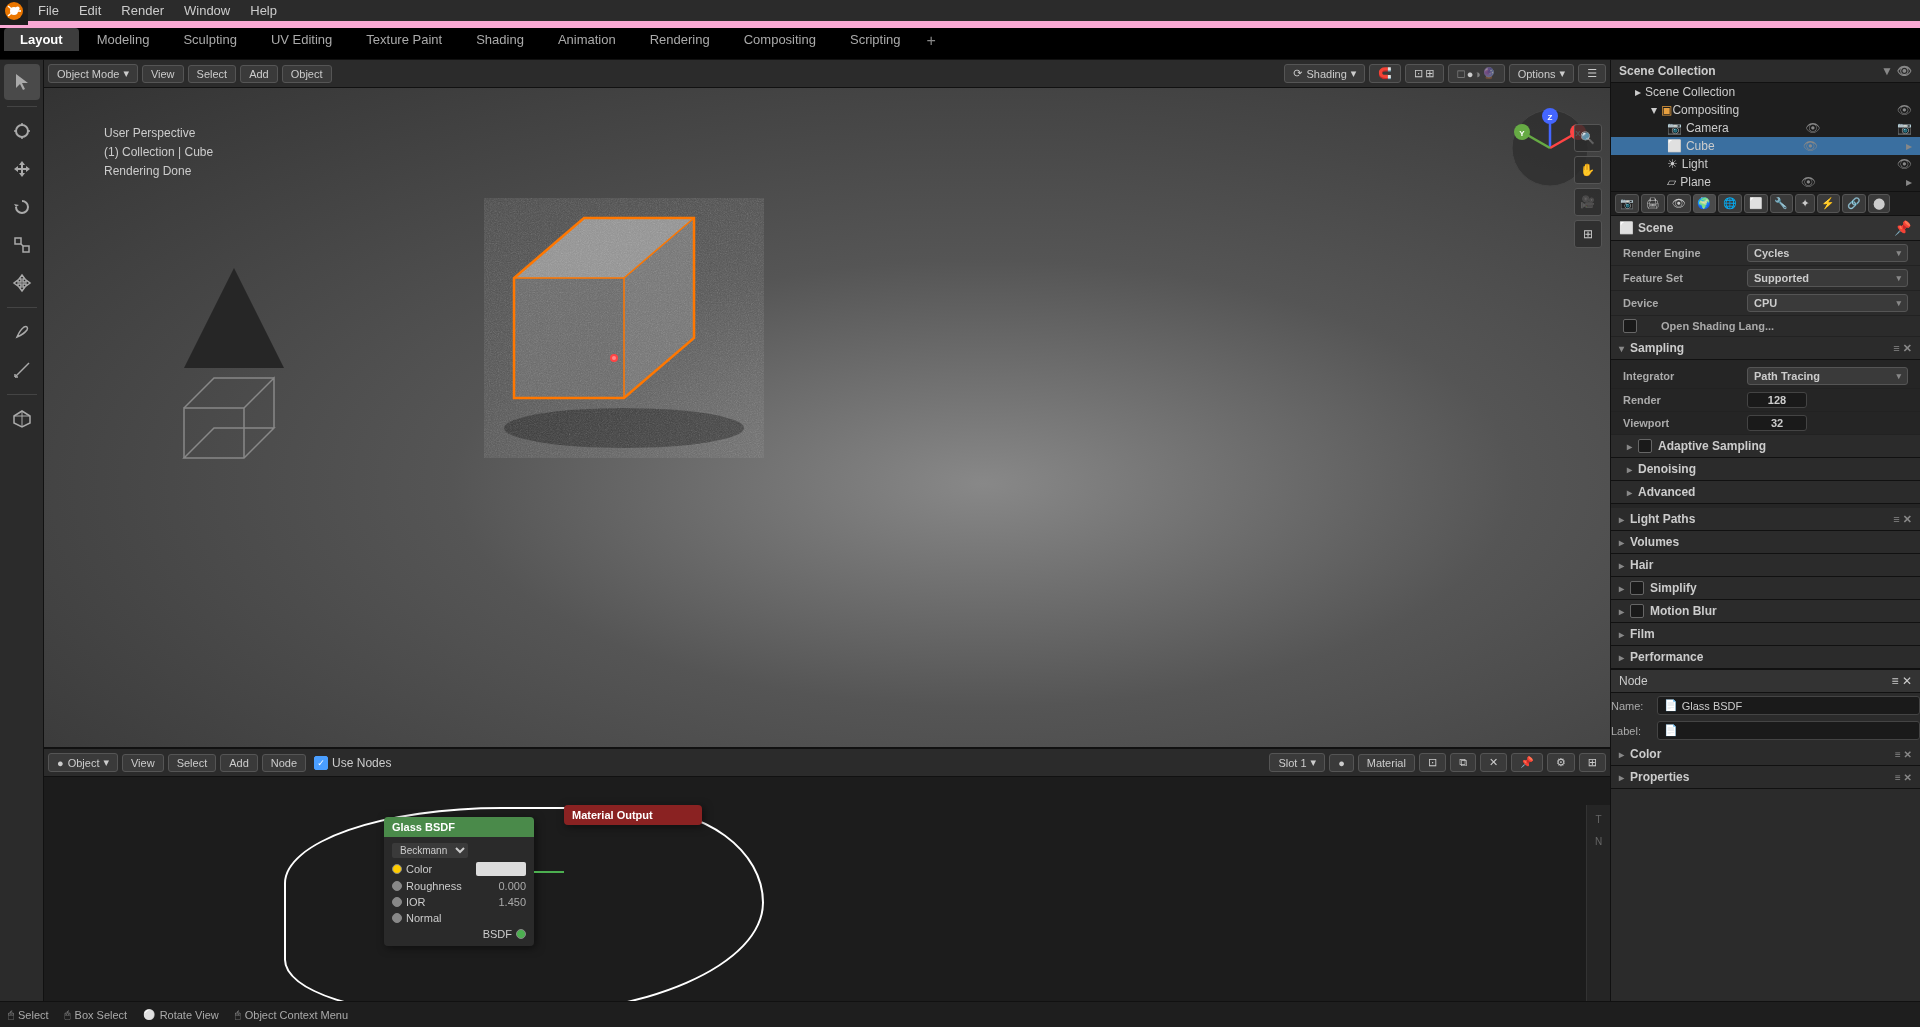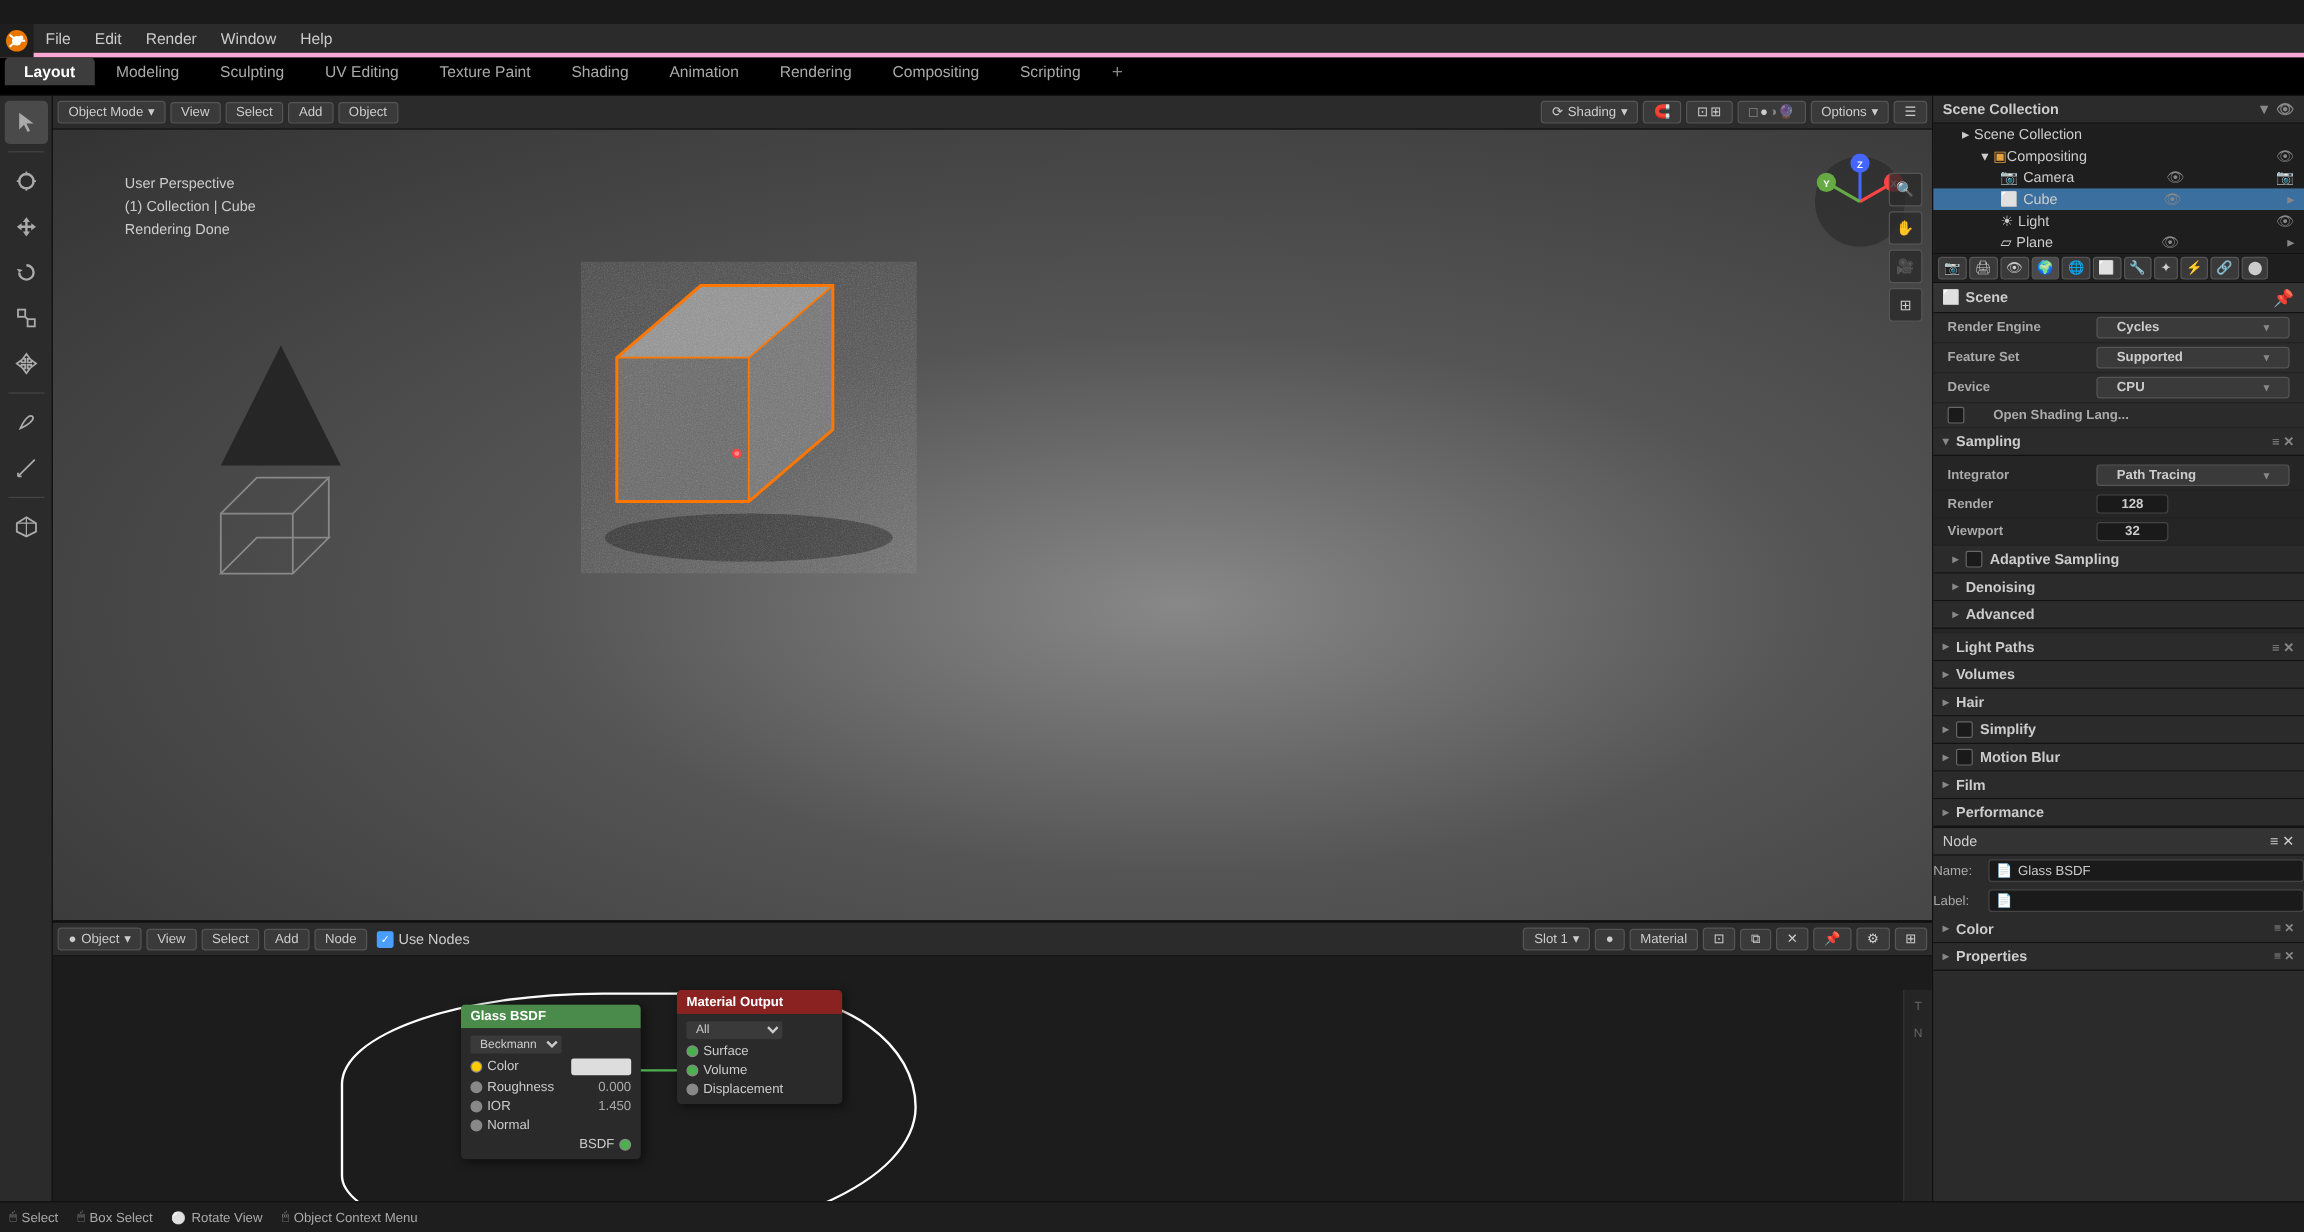--- a/index.html
+++ b/index.html
@@ -1,19 +1,19 @@
 <!DOCTYPE html>
 <html><head>
   <meta charset="utf-8">
   <style>
     * { box-sizing: border-box; margin: 0; padding: 0; }
     body { background: #1a1a1a; color: #cccccc; font-family: Arial, sans-serif; font-size: 12px; overflow: hidden; width: 1920px; height: 1027px; }
     
     
-    #top-bar { display: flex; background: #2b2b2b; height: 28px; border-bottom: 4px solid #f9a8d4; margin-top: 20px; }
+    #top-bar { display: flex; align-items: center; background: #2b2b2b; height: 28px; border-bottom: 7px solid #f9a8d4; }
     #blender-logo { width: 28px; height: 28px; display: flex; align-items: center; justify-content: center; background: #1e1e1e; }
     .blender-logo-svg { width: 20px; height: 20px; }
     #menu-bar { display: flex; align-items: center; height: 100%; }
     .menu-item { padding: 0 10px; height: 100%; display: flex; align-items: center; cursor: pointer; color: #ccc; font-size: 13px; }
     
     
     #workspace-tabs { display: flex; align-items: flex-start; background: #000000; height: 32px; border-bottom: 1px solid #111; padding-left: 4px; }
     .ws-tab { padding: 4px 16px; cursor: pointer; color: #aaa; font-size: 13px; border-radius: 4px 4px 0 0; margin-right: 2px; }
     .ws-tab.active { background: #3d3d3d; color: #fff; font-weight: bold; }
     .ws-tab-add { padding: 4px 8px; cursor: pointer; color: #888; font-size: 16px; }
@@ -90,21 +90,21 @@
     .outliner-item.selected { background: #3a6fa0; }
     .outliner-indent { width: 16px; display: inline-block; }
     .outliner-icon { margin-right: 4px; font-size: 12px; }
     .eye-icon { color: #888; margin-left: auto; font-size: 12px; cursor: pointer; }
     
     
     #props-panel { background: #2b2b2b; }
     #props-header { display: flex; align-items: center; padding: 4px 8px; font-size: 12px; font-weight: bold; border-bottom: 1px solid #111; background: #333; }
     .prop-row { display: flex; align-items: center; padding: 3px 12px; gap: 24px; border-bottom: 1px solid #222; font-weight: bold; }
     .prop-label { color: #aaa; min-width: 100px; font-size: 11px; }
-    .prop-dropdown { flex: 1; background: #3a3a3a; border: 1px solid #555; border-radius: 3px; padding: 2px 16px; color: #ccc; font-size: 11px; cursor: pointer; display: flex; align-items: center; justify-content: space-between; }
+    .prop-dropdown { flex: 1; background: #3a3a3a; border: 1px solid #555; border-radius: 3px; padding: 2px 6px; color: #ccc; font-size: 11px; cursor: pointer; display: flex; align-items: center; justify-content: space-between; }
     
     
     .section-header { display: flex; align-items: center; padding: 4px 8px; cursor: pointer; background: #2b2b2b; border-bottom: 1px solid #111; font-size: 12px; font-weight: bold; }
     .section-arrow { margin-right: 6px; color: #888; font-size: 10px; }
     .section-content { padding: 4px 0; background: #252525; }
     
     
     #node-panel { background: #2b2b2b; border-top: 1px solid #111; }
     #node-panel-header { display: flex; align-items: center; padding: 4px 8px; background: #333; border-bottom: 1px solid #111; }
     .node-prop-row { display: flex; align-items: center; padding: 3px 0; gap: 6px; }
@@ -428,39 +428,20 @@
               <span class="node-label" style="text-align:right;">BSDF</span>
               <span class="node-socket socket-green"></span>
             </div>
           </div>
         </div>
 
         <div class="node-card" style="left: 520px; top: 28px; width: 138px;">
           <div class="node-header" style="background: #8a2222;">
             <span>Material Output</span>
           </div>
-          <div class="node-body">
-            <div class="node-row">
-              <select class="node-dropdown" style="width:80px;">
-                <option>All</option>
-              </select>
-            </div>
-            <div class="node-row">
-              <span class="node-socket socket-green"></span>
-              <span class="node-label">Surface</span>
-            </div>
-            <div class="node-row">
-              <span class="node-socket socket-green"></span>
-              <span class="node-label">Volume</span>
-            </div>
-            <div class="node-row">
-              <span class="node-socket socket-gray"></span>
-              <span class="node-label">Displacement</span>
-            </div>
-          </div>
         </div>
 
         <svg style="position:absolute;top:0;left:0;width:100%;height:100%;pointer-events:none;">
           <path d="M 490 95 C 510 95 510 95 520 95" fill="none" stroke="#4caf50" stroke-width="2"></path>
         </svg>
 
         <div id="node-bottom-label">
           <span>Material</span>
         </div>
 

